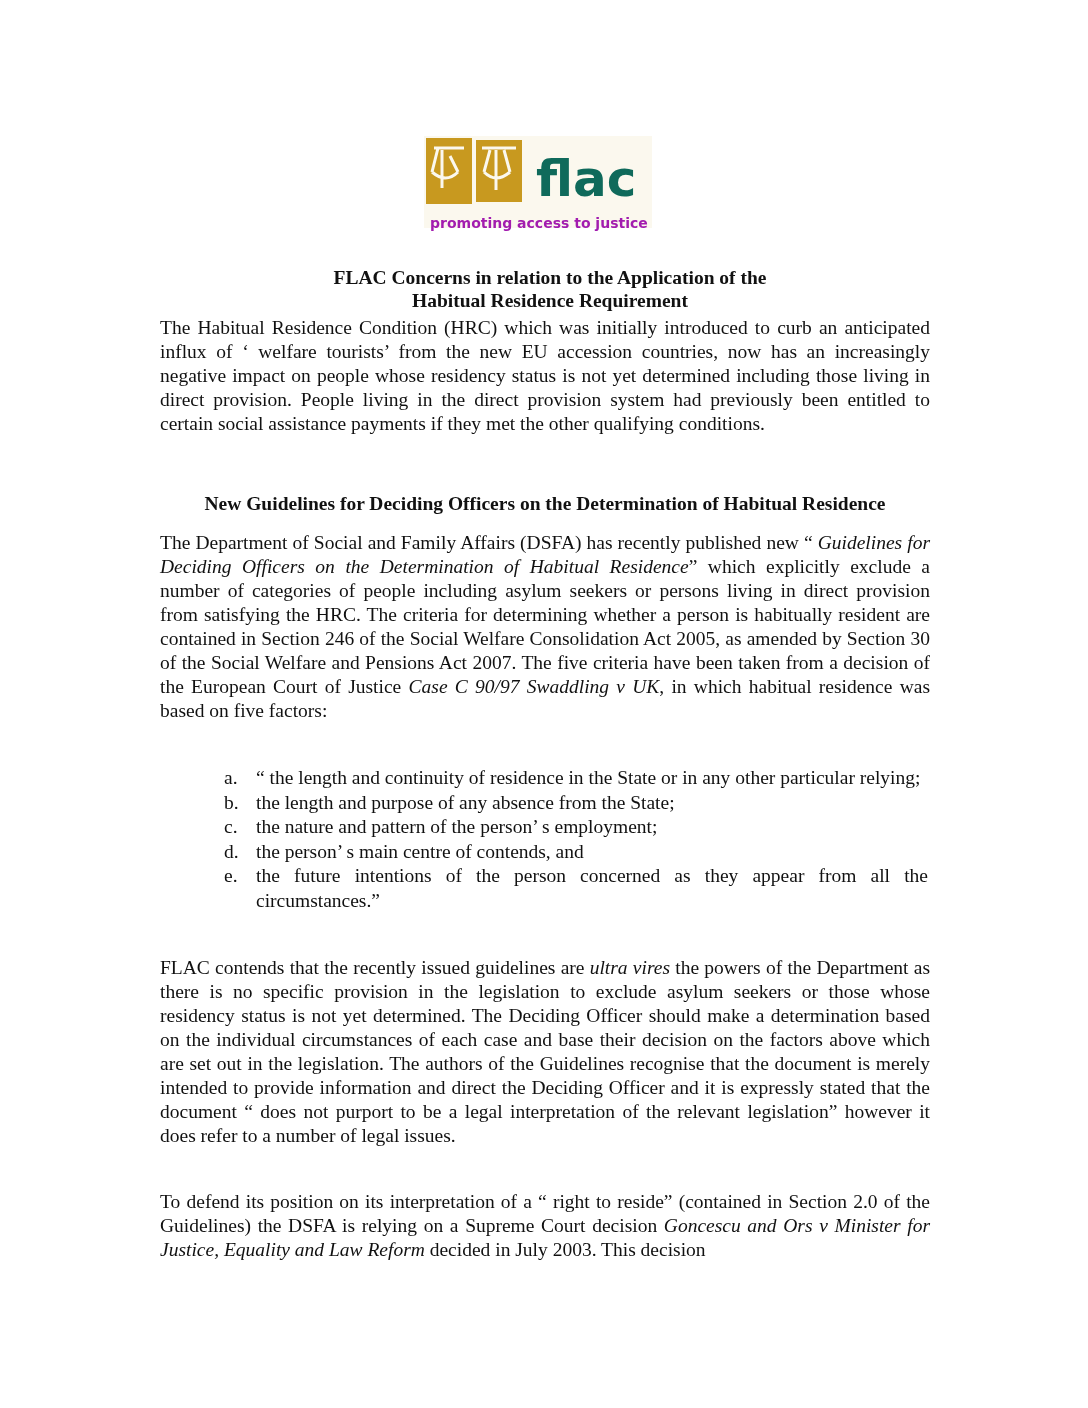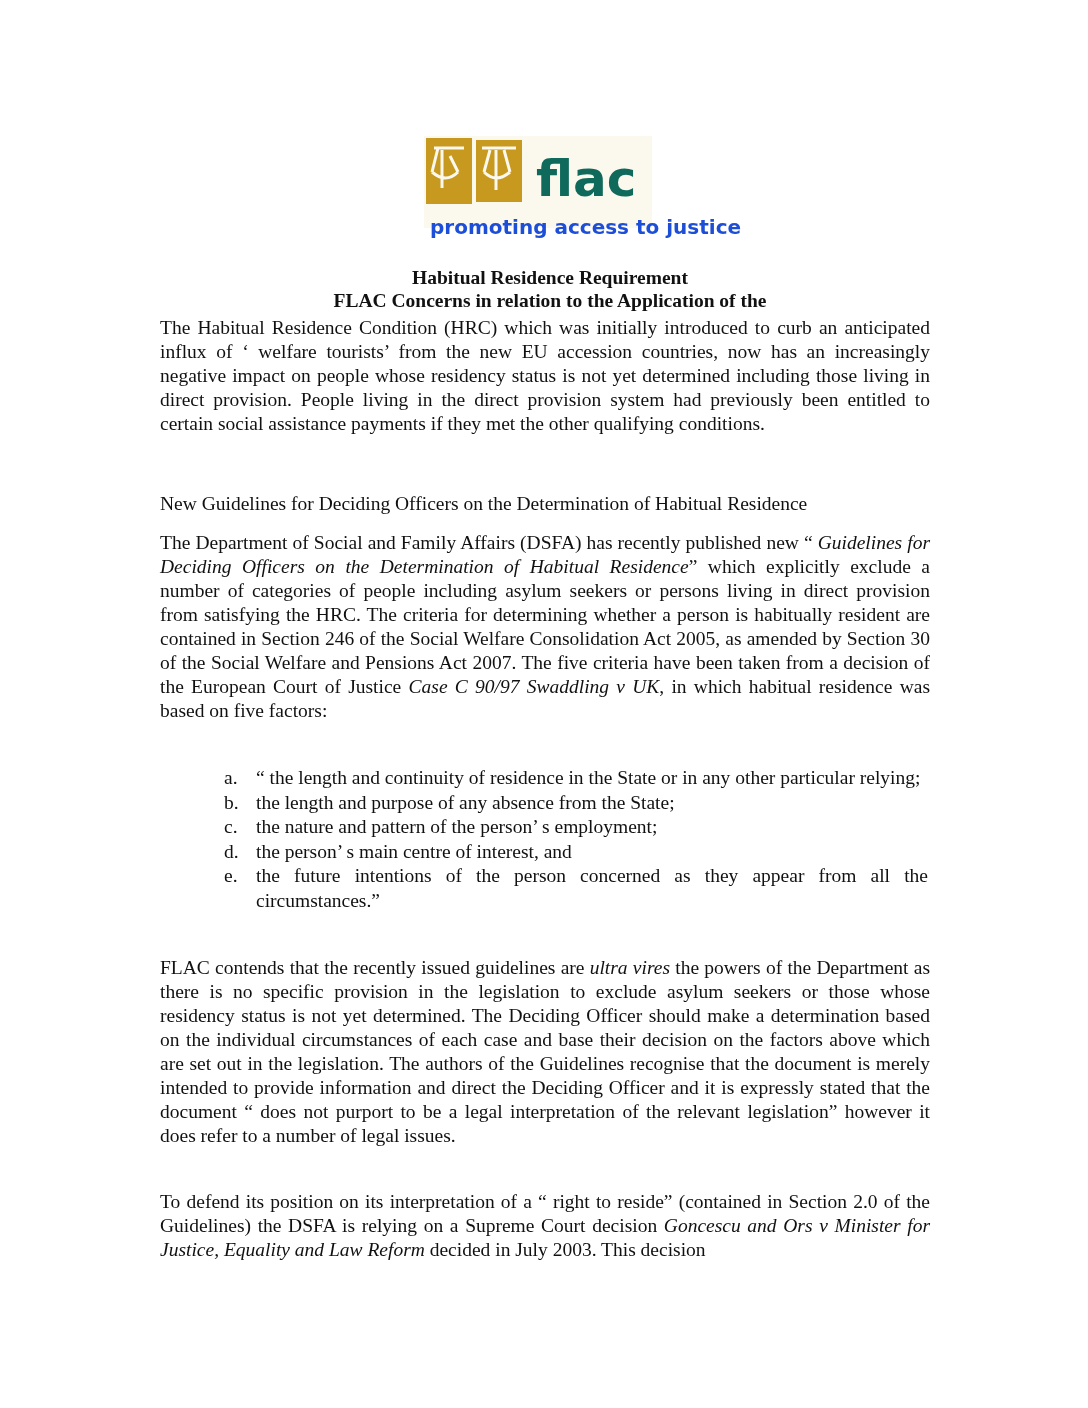--- a/index.html
+++ b/index.html
@@ -4,26 +4,26 @@
 <style>
   html, body { margin: 0; padding: 0; background: #ffffff; }
   body { width: 1088px; height: 1408px; position: relative; overflow: hidden;
          font-family: "Liberation Serif", "DejaVu Serif", serif; color: #111; }
   .logo { position: absolute; left: 424px; top: 136px; width: 228px; height: 92px;
           background: #fbf8ee; }
   .logo-mark { position: absolute; left: 0; top: 0; width: 100px; height: 70px; }
   .logo-word { position: absolute; left: 112px; top: 18px; font-family: "DejaVu Sans", sans-serif;
                font-size: 50px; font-weight: bold; color: #0f6a5b; letter-spacing: 0px; line-height: 1; }
   .logo-tag { position: absolute; left: 6px; top: 79px; font-family: "DejaVu Sans", sans-serif;
-              font-size: 20px; font-weight: bold; color: #1d4ed8; white-space: nowrap; }
+              font-size: 14px; font-weight: bold; color: #a21caf; white-space: nowrap; }
   .title { position: absolute; left: 160px; width: 780px; top: 266px; text-align: center;
            font-weight: bold; font-size: 19.5px; line-height: 23px; }
   .page { position: absolute; left: 160px; width: 770px; }
   p { margin: 0; font-size: 19.5px; line-height: 24px; text-align: justify; }
-  h2 { margin: 0; font-size: 19.5px; line-height: 24px; font-weight: normal; }
+  h2 { margin: 0; font-size: 19.5px; line-height: 24px; font-weight: bold; text-align: center; }
   .list { position: absolute; left: 224px; width: 704px; top: 766px; }
   .li { display: flex; font-size: 19.5px; line-height: 24.5px; }
   .li .lbl { width: 32px; flex: none; }
   .li .txt { flex: 1; text-align: justify; }
   i { font-style: italic; }
 </style>
 </head>
 <body>
 
 <div class="logo">
@@ -33,22 +33,22 @@
     <g fill="none" stroke="#fbf8ee" stroke-width="3">
       <path d="M10 12 L40 12 M14 12 L8 36 M18 14 L18 52 M8 36 Q22 48 34 36 M26 20 L34 36"></path>
       <path d="M58 12 L92 12 M66 14 L60 36 M60 36 Q72 48 86 36 M80 14 L86 36 M72 14 L72 54"></path>
     </g>
   </svg>
   <div class="logo-word">flac</div>
   <div class="logo-tag">promoting access to justice</div>
 </div>
 
 <div class="title">
+  <div>FLAC Concerns in relation to the Application of the</div>
   <div>Habitual Residence Requirement</div>
-  <div>FLAC Concerns in relation to the Application of the</div>
 </div>
 
 <div class="page" style="top:316px">
   <p>The Habitual Residence Condition (HRC) which was initially introduced to curb an anticipated influx of ‘ welfare tourists’  from the new EU accession countries, now has an increasingly negative impact on people whose residency status is not yet determined including those living in direct provision.  People living in the direct provision system had previously been entitled to certain social assistance payments if they met the other qualifying conditions.</p>
 </div>
 
 <div class="page" style="top:492px">
   <h2>New Guidelines for Deciding Officers on the Determination of Habitual Residence</h2>
 </div>
 
@@ -66,21 +66,21 @@
   <div class="li">
       <span class="lbl">b.</span>
       <span class="txt">the length and purpose of any absence from the State;</span>
     </div>
   <div class="li">
       <span class="lbl">c.</span>
       <span class="txt">the nature and pattern of the person’ s employment;</span>
     </div>
   <div class="li">
       <span class="lbl">d.</span>
-      <span class="txt">the person’ s main centre of interest, and</span>
+      <span class="txt">the person’ s main centre of contends, and</span>
     </div>
   <div class="li">
       <span class="lbl">e.</span>
       <span class="txt">the future intentions of the person concerned as they appear from all the circumstances.”</span>
     </div>
 </div>
 
 <div class="page" style="top:956px">
   <p>
     <span>FLAC contends that the recently issued guidelines are </span><i>ultra vires</i><span> the powers of the Department as there is no specific provision in the legislation to exclude asylum seekers or those whose residency status is not yet determined.  The Deciding Officer should make a determination based on the individual circumstances of each case and base their decision on the factors above which are set out in the legislation.  The authors of the Guidelines recognise that the document is merely intended to provide information and direct the Deciding Officer and it is expressly stated that the document “ does not purport to be a legal interpretation of the relevant legislation”  however it does refer to a number of legal issues.</span>

